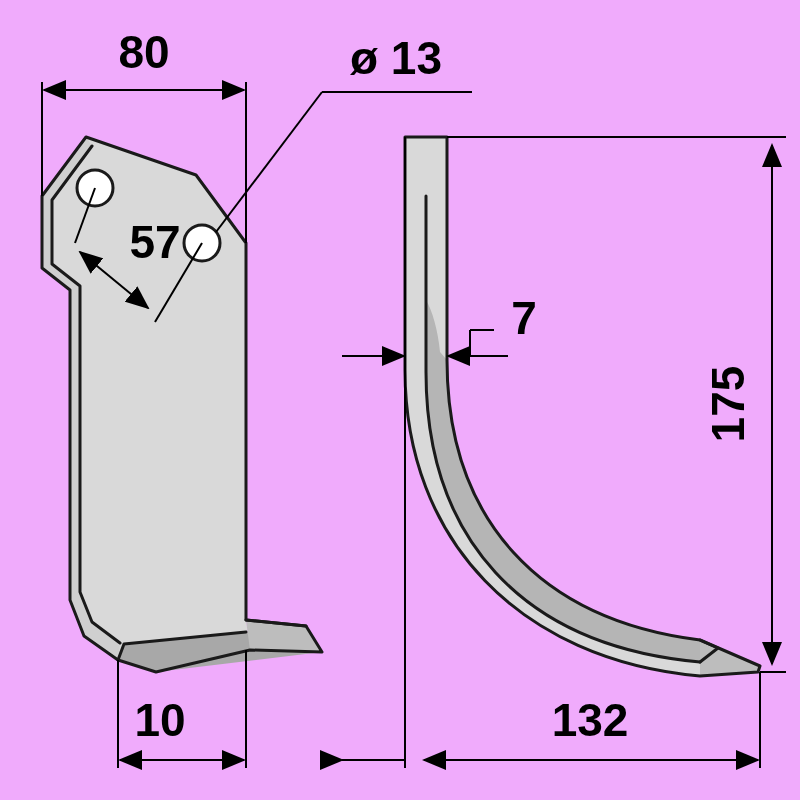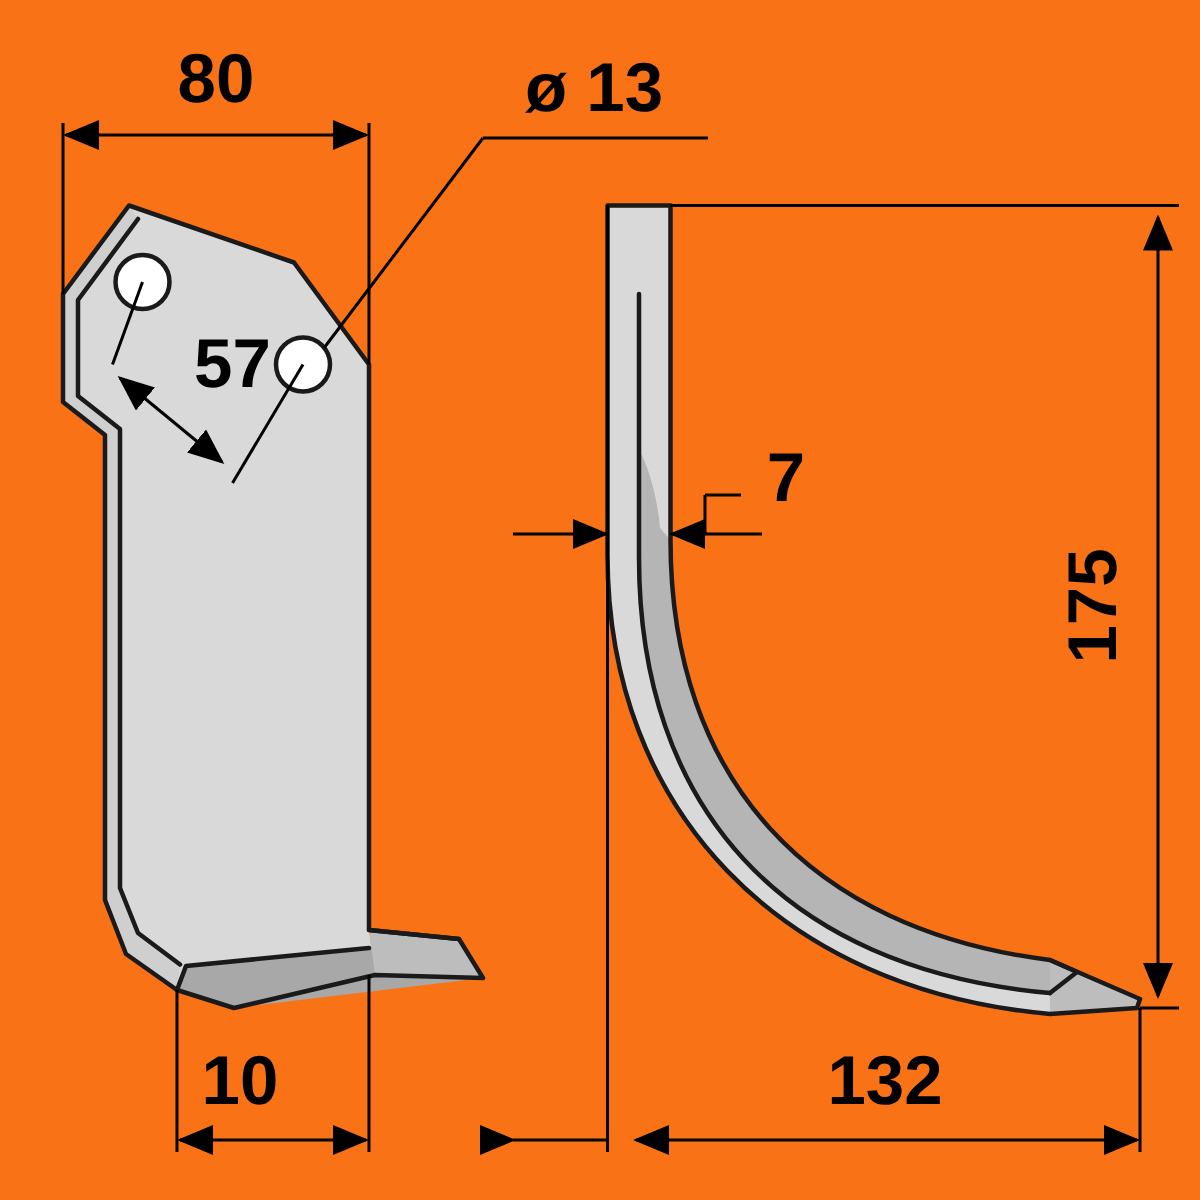--- a/index.html
+++ b/index.html
@@ -10,21 +10,21 @@
   body {
     width: 800px;
     height: 800px;
     font-family: "Liberation Sans", sans-serif;
     overflow: hidden;
   }
   #stage {
     position: relative;
     width: 800px;
     height: 800px;
-    background: #f97316;
+    background: #f0abfc;
   }
   svg#drawing {
     position: absolute;
     left: 0;
     top: 0;
     width: 800px;
     height: 800px;
   }
   .dimtext {
     font-family: "Liberation Sans", sans-serif;

